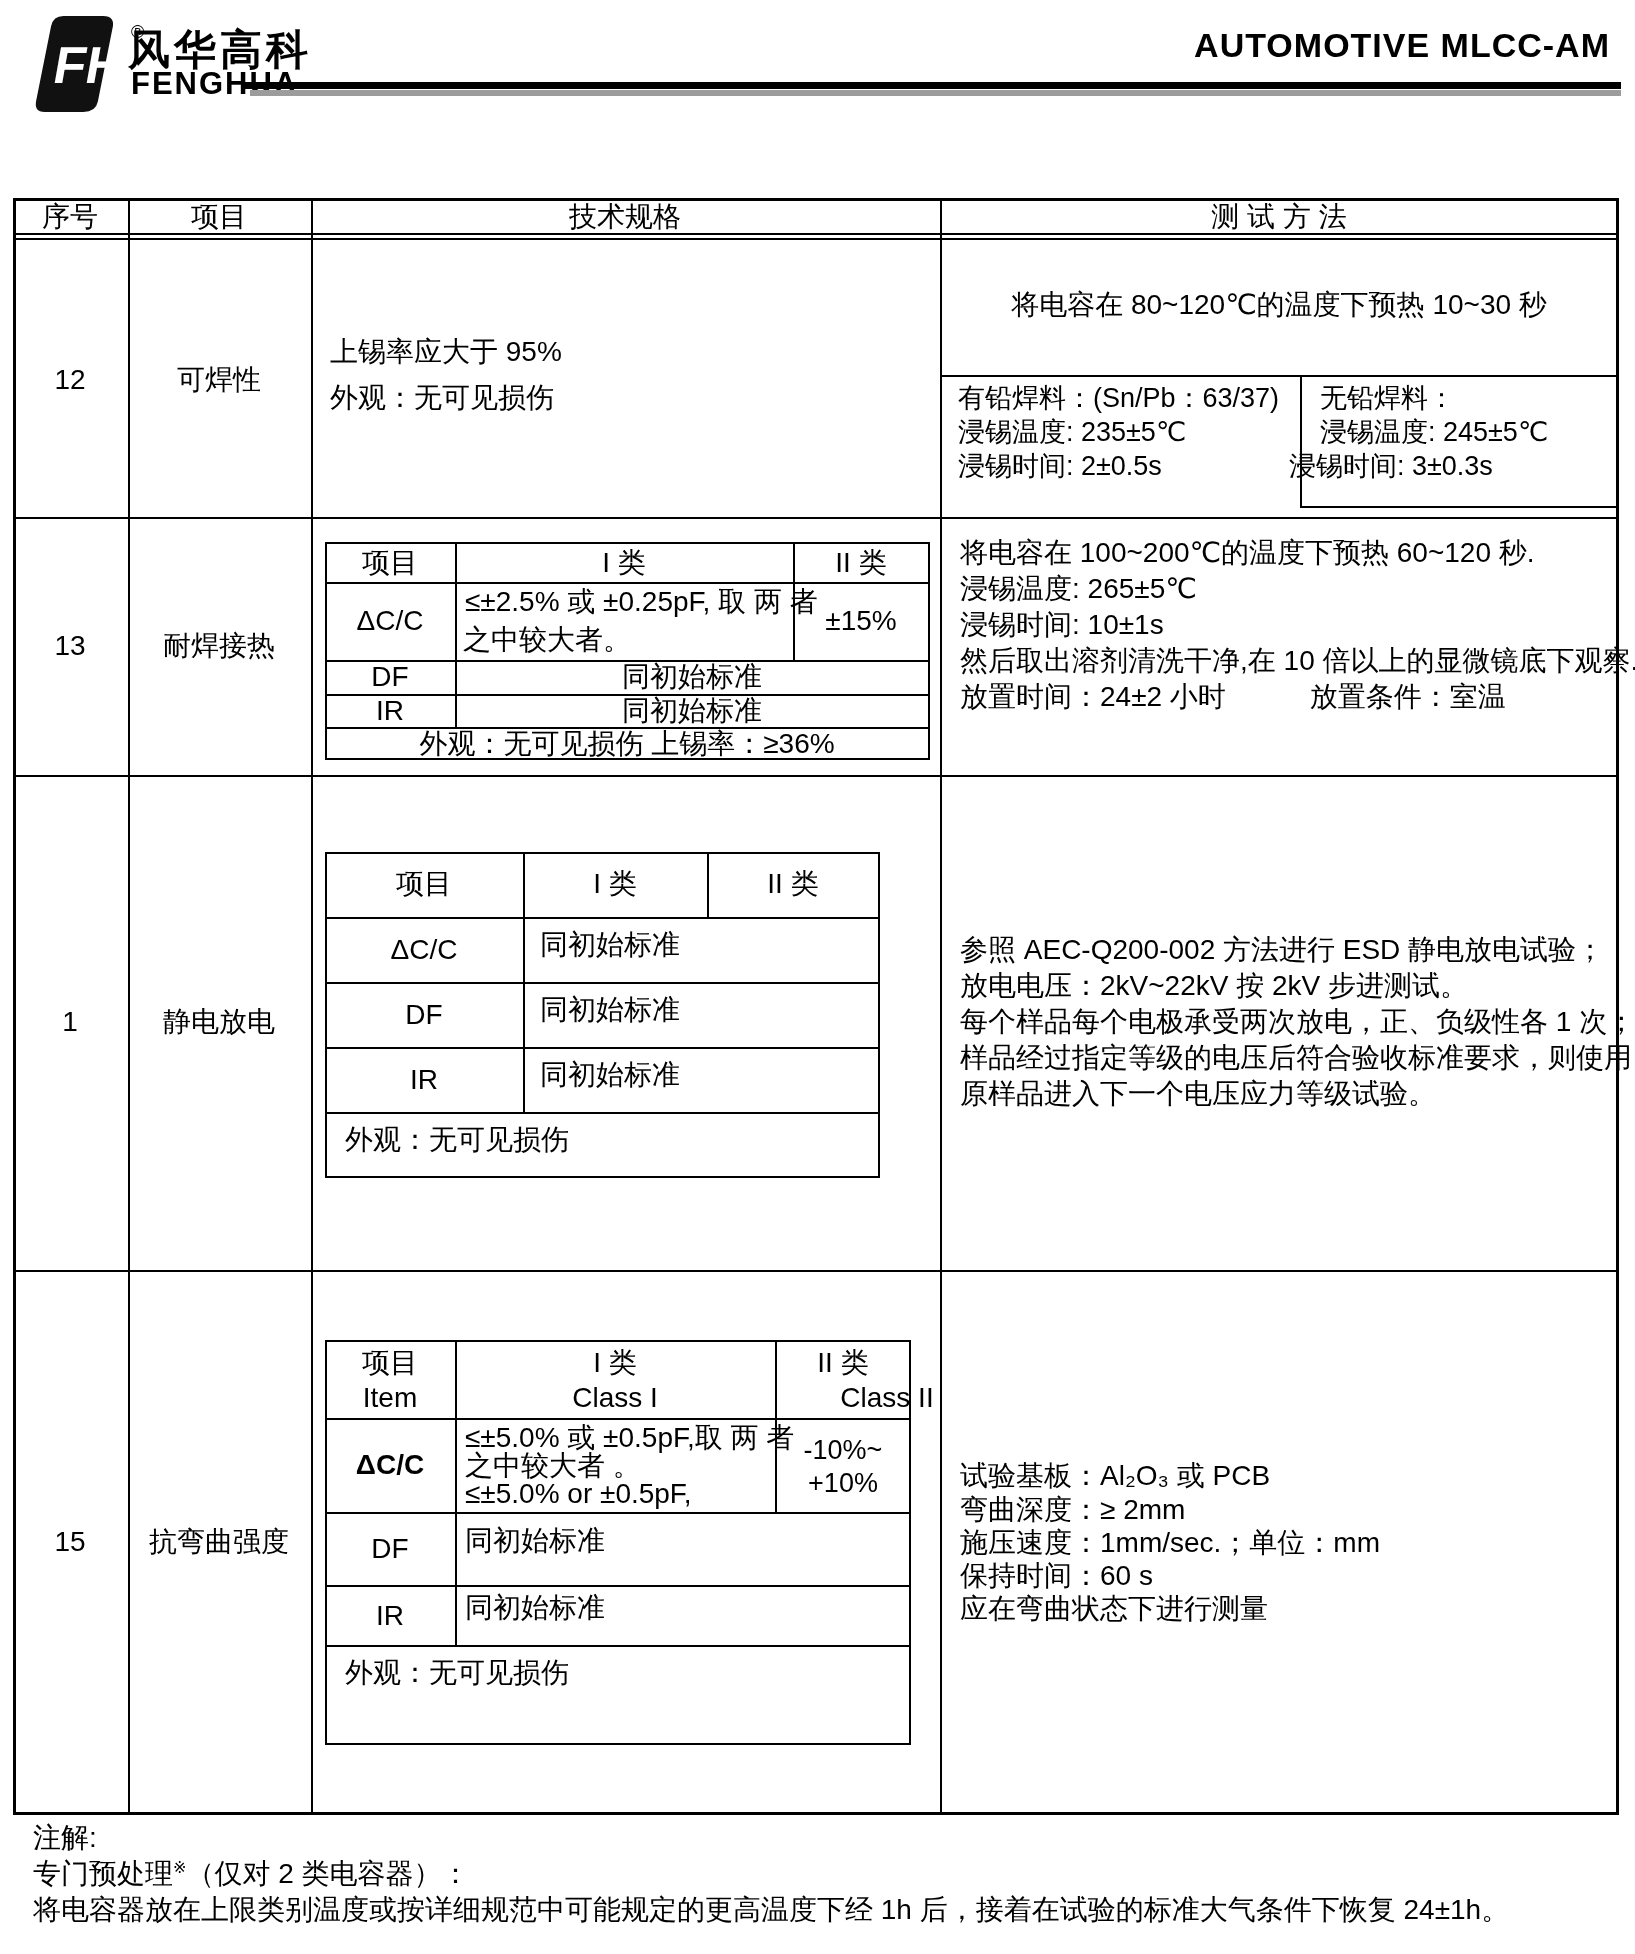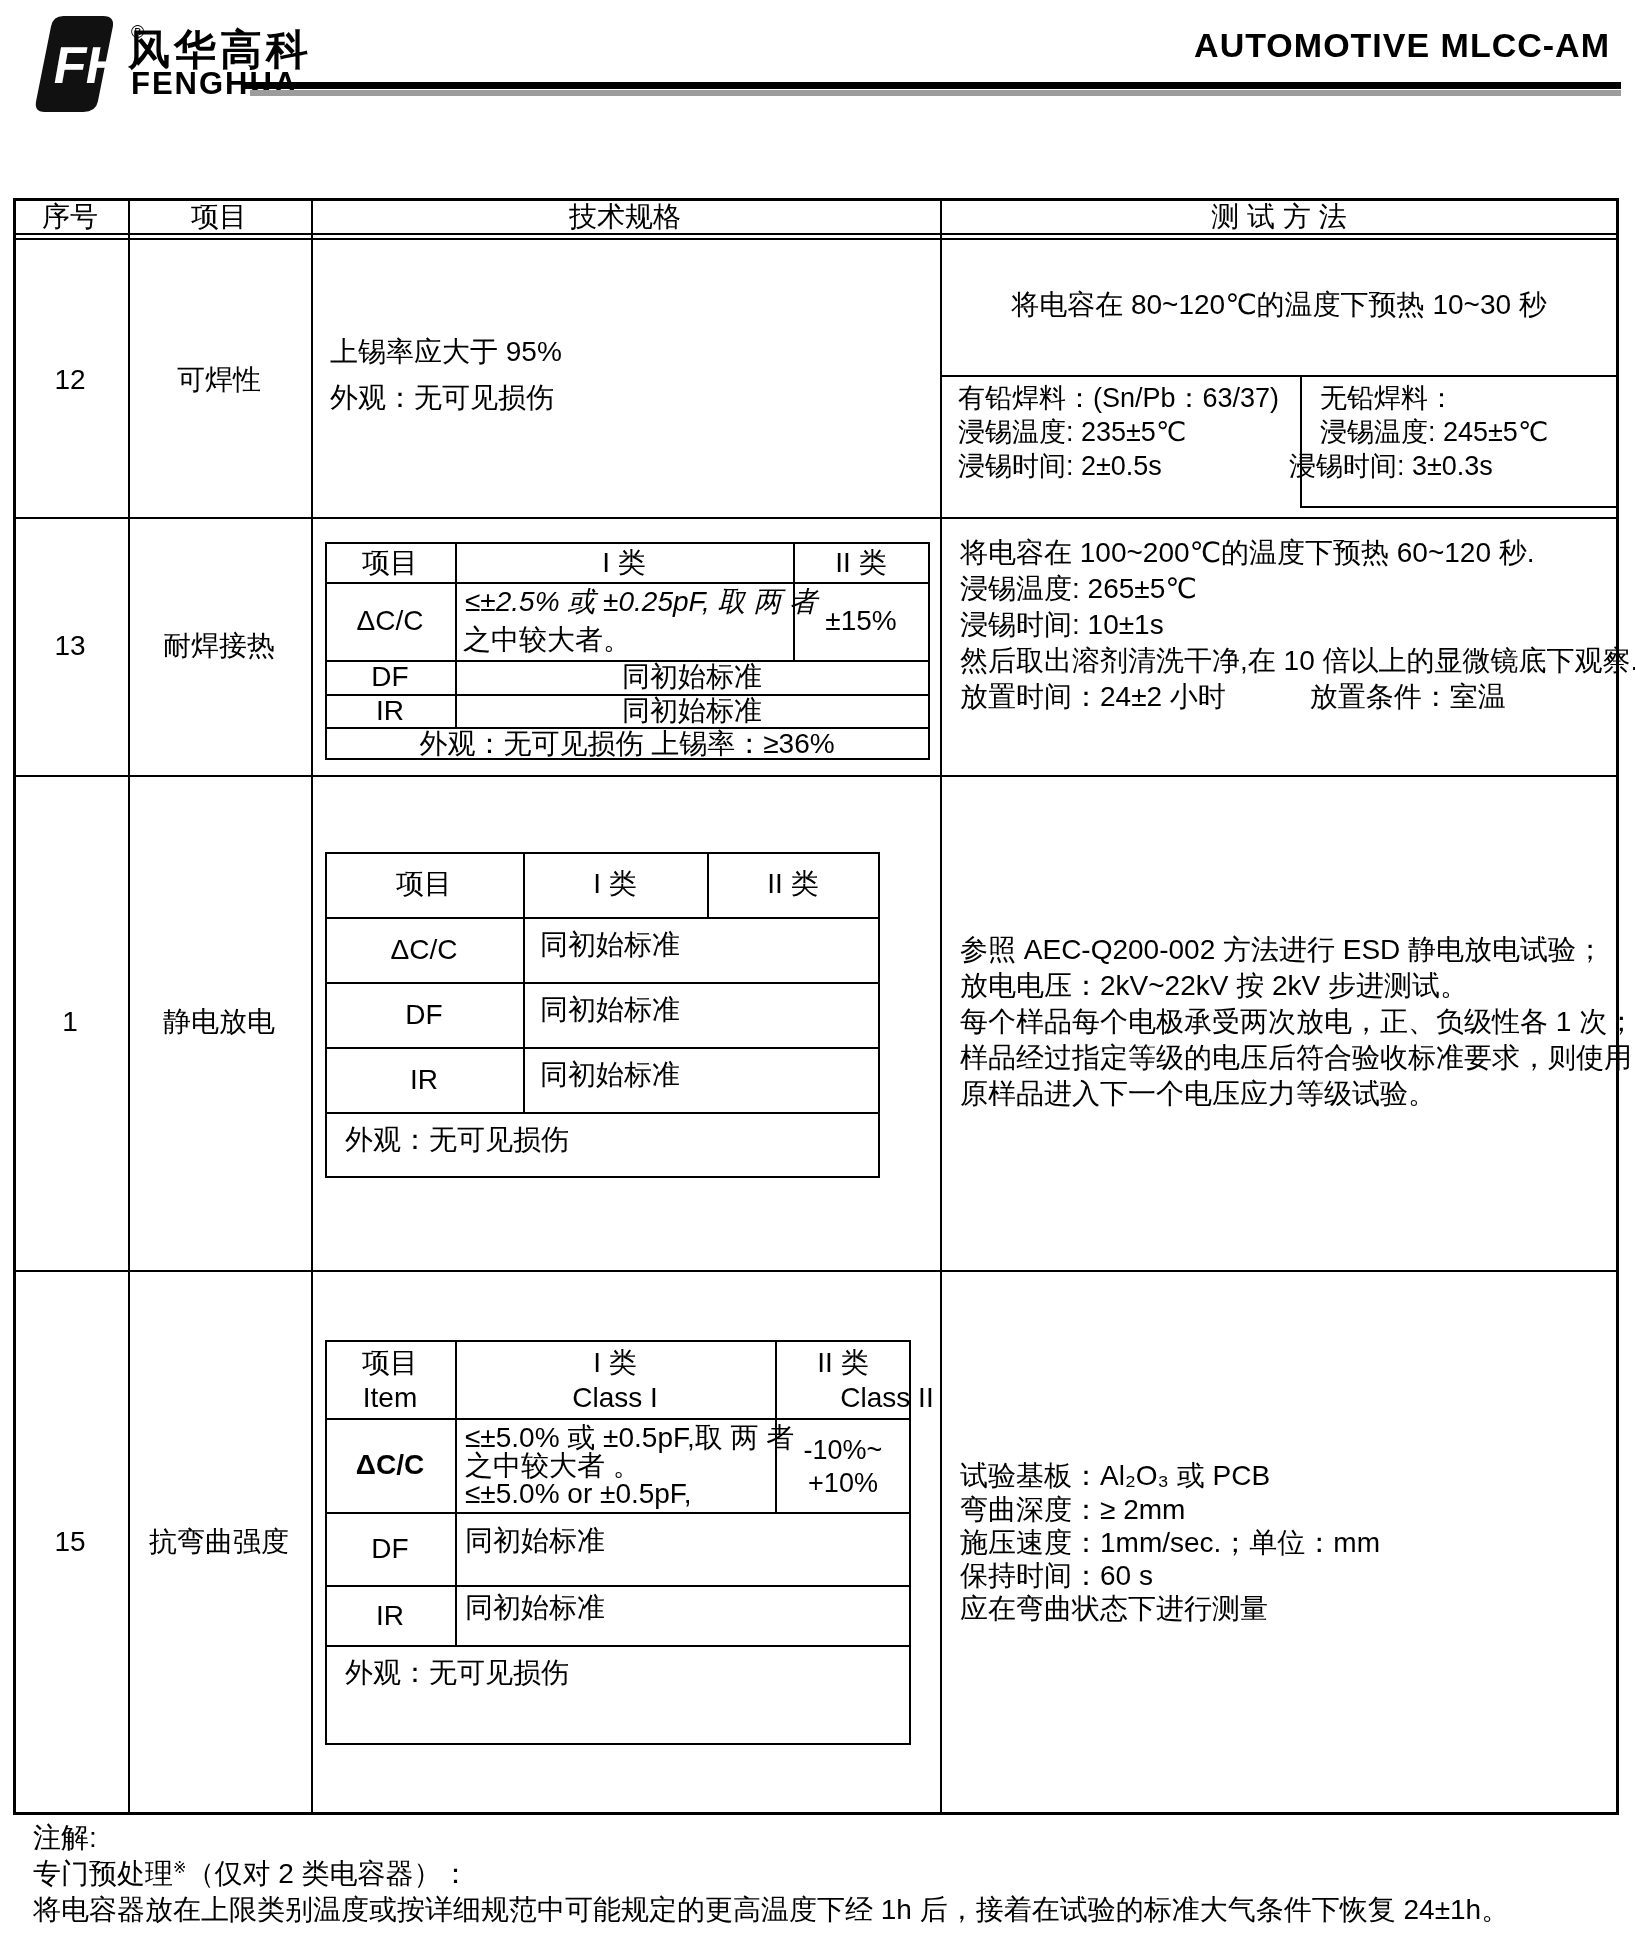--- a/index.html
+++ b/index.html
@@ -95,21 +95,21 @@
     <div class="vline" style="left:793px;top:544px;height:116px;"></div>
     <div class="hline" style="left:327px;top:582px;width:601px;"></div>
     <div class="hline" style="left:327px;top:660px;width:601px;"></div>
     <div class="hline" style="left:327px;top:694px;width:601px;"></div>
     <div class="hline" style="left:327px;top:727px;width:601px;"></div>
 
     <div class="ctr" style="left:390px;top:563px;">项目</div>
     <div class="ctr" style="left:624px;top:563px;">I 类</div>
     <div class="ctr" style="left:861px;top:563px;">II 类</div>
     <div class="ctr" style="left:390px;top:621px;">ΔC/C</div>
-    <div class="ltx" style="left:465px;top:602px;font-style:italic;">≤±2.5% 或 ±0.25pF, 取 两 者</div>
+    <div class="ltx" style="left:465px;top:602px;">≤±2.5% 或 ±0.25pF, 取 两 者</div>
     <div class="ltx" style="left:463px;top:640px;">之中较大者。</div>
     <div class="ctr" style="left:861px;top:621px;">±15%</div>
     <div class="ctr" style="left:390px;top:677px;">DF</div>
     <div class="ctr" style="left:692px;top:677px;">同初始标准</div>
     <div class="ctr" style="left:390px;top:711px;">IR</div>
     <div class="ctr" style="left:692px;top:711px;">同初始标准</div>
     <div class="ctr" style="left:627px;top:744px;">外观：无可见损伤 上锡率：≥36%</div>
 
     <div class="ltx" style="left:960px;top:553px;">将电容在 100~200℃的温度下预热 60~120 秒.</div>
     <div class="ltx" style="left:960px;top:589px;">浸锡温度: 265±5℃</div>

